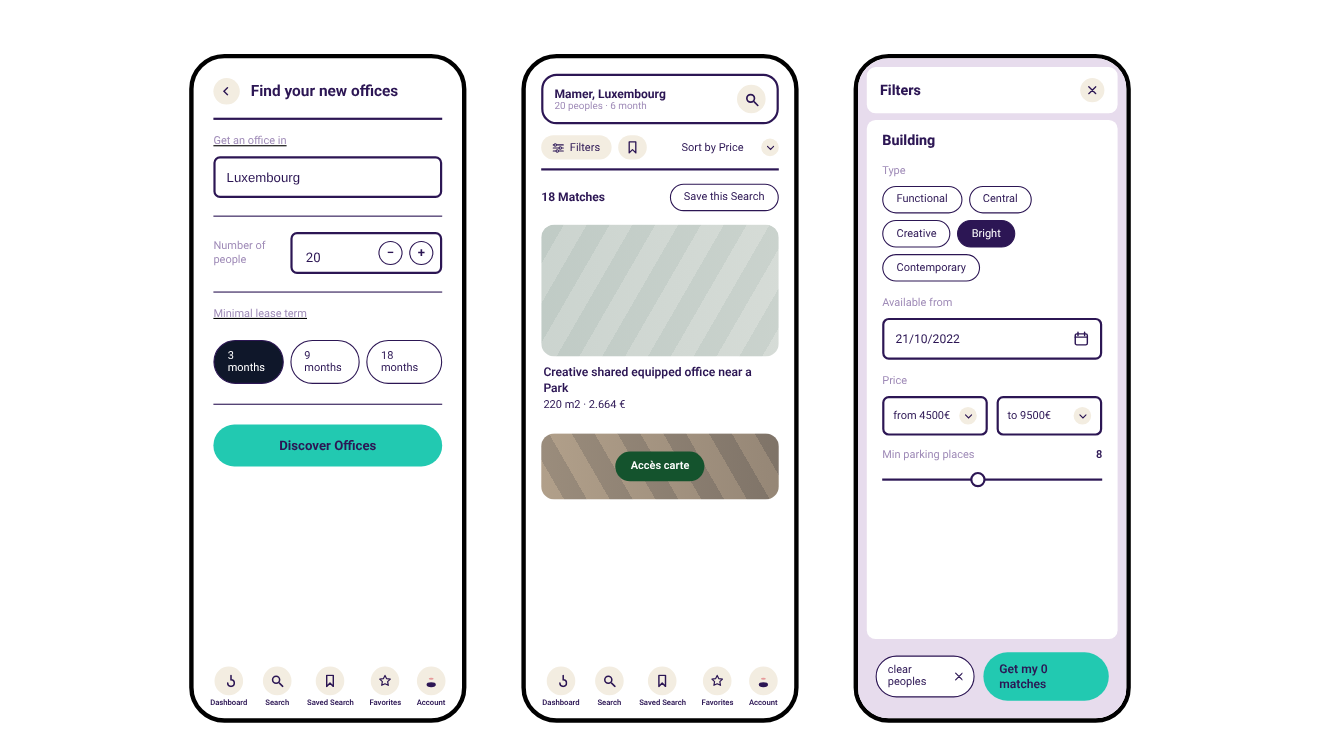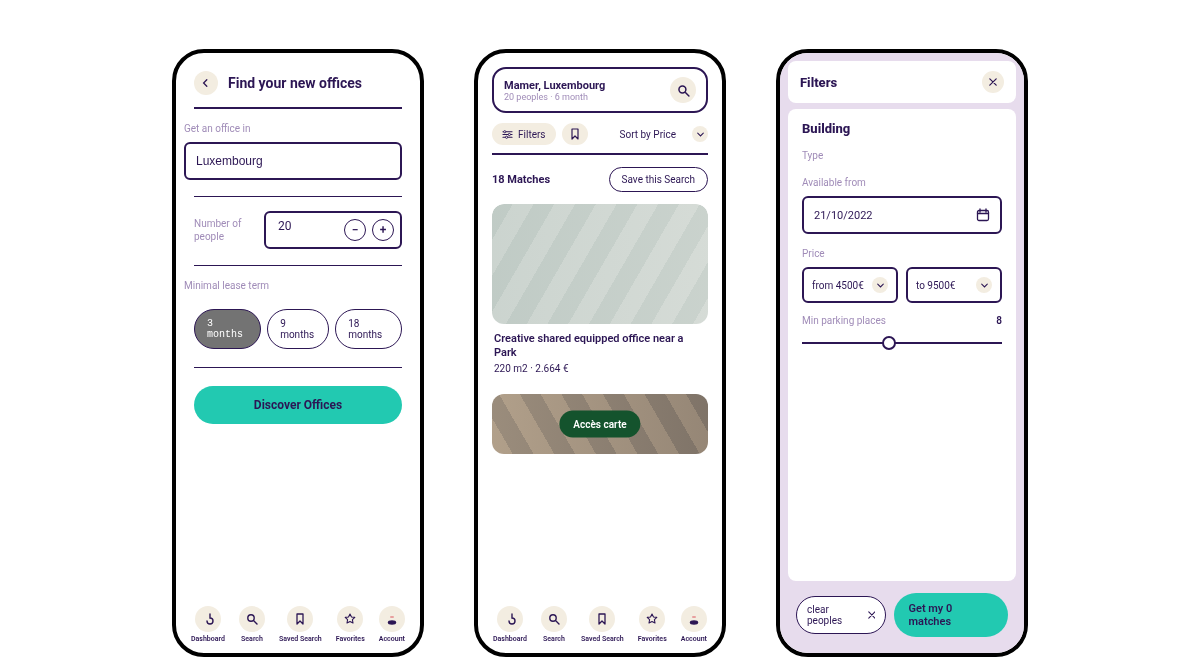--- a/index.html
+++ b/index.html
@@ -40,40 +40,40 @@
     padding: 18px 18px 8px 18px;
   }
   .back-btn {
     width:24px; height:24px; border-radius:50%;
     background:#f3ede1;
     display:flex; align-items:center; justify-content:center;
     font-size:12px; color:#2c1654; cursor:pointer;
   }
   .p1-title { font-size:14px; font-weight:700; color:#2c1654; }
   .divider { height:2px; background:#2c1654; margin:4px 18px 0 18px; }
-  .section { padding: 14px 18px 0 8px; }
+  .section { padding: 14px 18px 0 18px; text-decoration: underline; }
   .label-sm { font-size:10px; color:#a08cb8; margin-bottom:8px; display:block; }
   .input-box {
     width:100%;
     border:2px solid #2c1654;
     border-radius:6px;
     padding:10px 10px;
     font-size:12px;
     color:#2c1654;
     background:#fff;
   }
   .thin-divider { height:1px; background:#2c1654; margin:16px 18px 0 18px; }
   .row-2 { display:flex; align-items:center; gap:12px; padding:14px 18px 0 18px;}
   .label-stack { font-size:10px; color:#a08cb8; line-height:1.3; flex:0 0 58px;}
   .stepper {
     flex:1;
     border:2px solid #2c1654;
     border-radius:6px;
     display:flex;
-    align-items:flex-start;
+    align-items:flex-end;
     padding:6px 6px 6px 12px;
     gap:6px;
   }
   .stepper-val { flex:1; font-size:12px; color:#2c1654;}
   .round-btn {
     width:22px; height:22px; border-radius:50%;
     border:1.5px solid #2c1654; background:#fff;
     display:flex; align-items:center; justify-content:center;
     font-size:12px; color:#2c1654; cursor:pointer;
     font-weight:600;
@@ -84,21 +84,21 @@
   .chip {
     border:1.5px solid #2c1654;
     border-radius:999px;
     padding:8px 12px;
     font-size:10px;
     color:#2c1654;
     background:#fff;
     cursor:pointer;
   }
   .chip.selected {
-    background:#737373; color:#fff; border-color:#2c1654;font-family:Liberation Mono, monospace;
+    background:#0f172a; color:#fff; border-color:#2c1654;
   }
   .cta-btn {
     margin:18px 18px;
     background:#22c9b1;
     border-radius:999px;
     text-align:center;
     padding:12px 0;
     font-size:12px;
     font-weight:700;
     color:#2c1654;
@@ -456,20 +456,27 @@
       <div class="close-btn">
         <svg width="8" height="8" viewBox="0 0 10 10">
             <path d="M1 1l8 8M9 1l-8 8" stroke="#2c1654" stroke-width="1.5" stroke-linecap="round"></path>
           </svg>
       </div>
     </div>
 
     <div class="p3-body">
       <div class="p3-section-title">Building</div>
       <div class="p3-label">Type</div>
+      <div class="chips-wrap">
+        <div class="p3-chip">Functional</div>
+        <div class="p3-chip">Central</div>
+        <div class="p3-chip">Creative</div>
+        <div class="p3-chip sel">Bright</div>
+        <div class="p3-chip">Contemporary</div>
+      </div>
 
       <div class="p3-label" style="margin-top:8px">Available from</div>
       <div class="date-row">
         <span>21/10/2022</span>
         <svg width="14" height="14" viewBox="0 0 14 14">
             <rect x="1.5" y="2.5" width="11" height="10" rx="1.5" stroke="#2c1654" stroke-width="1.3" fill="none"></rect>
             <path d="M1.5 5.5h11M4 1v3M10 1v3" stroke="#2c1654" stroke-width="1.3" stroke-linecap="round"></path>
           </svg>
       </div>
 

